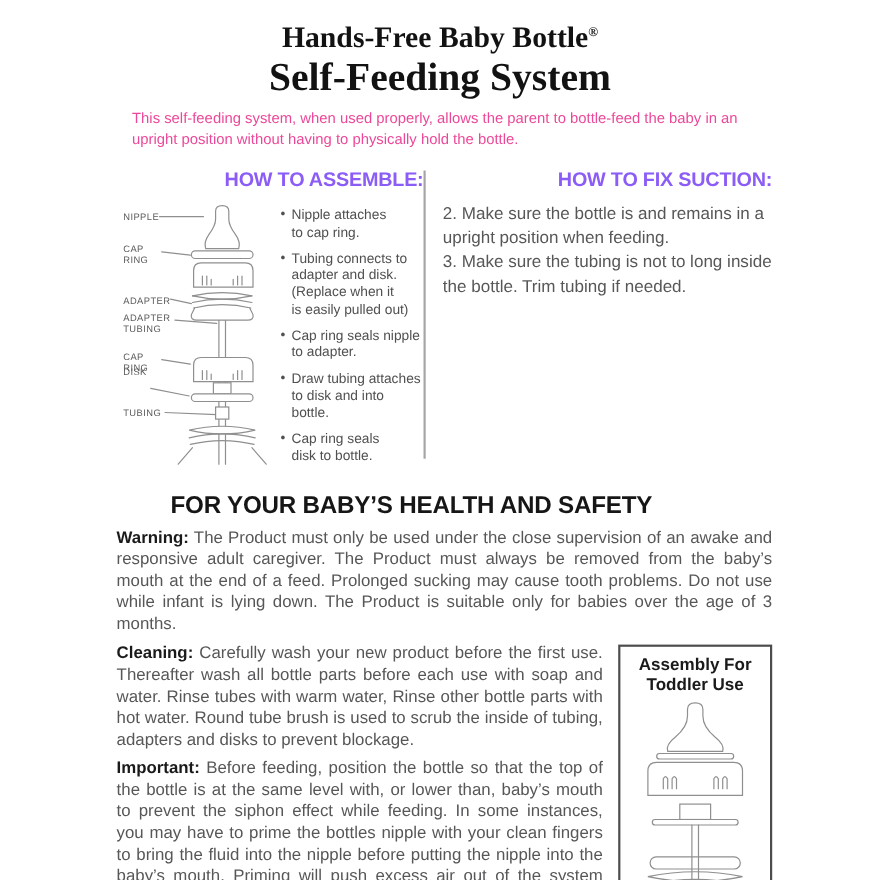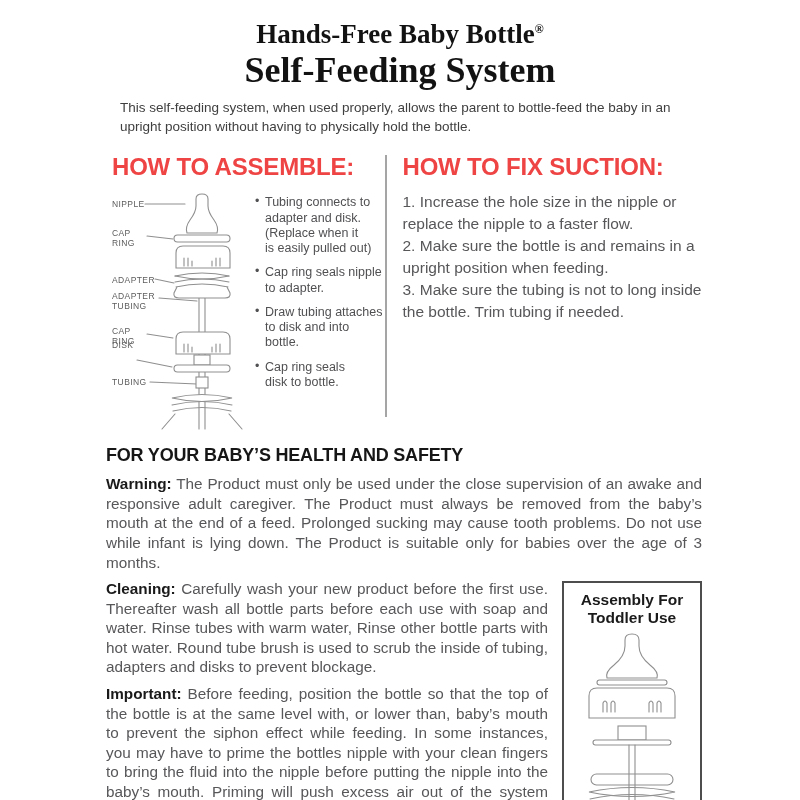--- a/index.html
+++ b/index.html
@@ -7,43 +7,43 @@
         font-family:"Liberation Sans",sans-serif;color:#57575a;}
 
   
   header{text-align:center;padding-top:20px;}
   .brand{font-family:"Liberation Serif",serif;font-weight:bold;color:#121212;
          font-size:27px;line-height:1.1;margin:0;}
   .brand sup{font-size:12px;vertical-align:super;}
   .main-title{font-family:"Liberation Serif",serif;font-weight:bold;color:#121212;
               font-size:36px;line-height:1.05;margin:2px 0 10px;}
   .subtitle{font-size:13.5px;line-height:1.4;width:578px;margin:0 0 0 120px;
-            text-align:left;color:#404040;}
+            text-align:left;color:#ec4899;}
 
   
   .columns{display:flex;margin:16px 98px 0 112px;align-items:flex-start;}
   .col-a{width:273px;flex:none;}
   .col-b{flex:1;padding-left:16px;}
-  .colhead{font-size:24px;font-weight:bold;color:#ef4444;text-align:left;
+  .colhead{font-size:18px;font-weight:bold;color:#8b5cf6;text-align:right;
            margin:0 0 10px;letter-spacing:-0.2px;}
   .assemble-body{display:flex;}
   .diagram{position:relative;width:135px;height:240px;flex:none;}
   .diagram svg{position:absolute;left:0;top:0;}
   .dlabel{position:absolute;left:0;font-size:8.5px;letter-spacing:.4px;color:#5c5c5c;
           line-height:1.2;white-space:pre-line;}
   .bullets{list-style:none;margin:4px 0 0;padding:0 0 0 8px;font-size:12.5px;
            line-height:1.22;color:#505053;}
   .bullets li{position:relative;padding-left:10px;margin-bottom:9px;white-space:pre-line;}
   .bullets li::before{content:"\2022";position:absolute;left:0;top:-1px;}
   .vdivider{width:1.5px;background:#a5a5a5;height:262px;margin-top:2px;flex:none;}
   .steps p{font-size:15.5px;line-height:1.42;margin:0;color:#57575a;}
 
   
   .safety{margin:14px 98px 0 106px;}
-  .safety-heading{font-size:18px;font-weight:bold;color:#161616;text-align:left;
+  .safety-heading{font-size:22px;font-weight:bold;color:#161616;text-align:center;
                   margin:0 60px 8px 0;letter-spacing:-0.2px;}
   .para{font-size:15.3px;line-height:1.28;text-align:justify;margin:0 0 7px;color:#57575a;}
   .para b{color:#1a1a1a;}
   .toddler-box{float:right;width:140px;height:230px;border:2px solid #4d4d4d;
                margin:2px 0 8px 14px;box-sizing:border-box;text-align:center;}
   .box-title{font-size:15.5px;font-weight:bold;color:#1a1a1a;line-height:1.15;margin-top:8px;}
   .toddler-box svg{display:block;margin:3px auto 0;}
 </style>
 </head>
 <body>
@@ -123,39 +123,40 @@
           <span class="dlabel" style="top:84px">ADAPTER</span>
           <span class="dlabel" style="top:100px">ADAPTER
 TUBING</span>
           <span class="dlabel" style="top:135px">CAP
 RING</span>
           <span class="dlabel" style="top:149px">DISK</span>
           <span class="dlabel" style="top:186px">TUBING</span>
         </div>
 
         <ul class="bullets">
+          <li>Nipple attaches
+to cap ring.</li>
           <li>Tubing connects to
 adapter and disk.
 (Replace when it
 is easily pulled out)</li>
           <li>Cap ring seals nipple
 to adapter.</li>
           <li>Draw tubing attaches
 to disk and into bottle.</li>
           <li>Cap ring seals
 disk to bottle.</li>
         </ul>
       </div>
     </div>
 
     <div class="vdivider"></div>
 
     <div class="col-b steps">
       <h3 class="colhead">HOW TO FIX SUCTION:</h3>
-      <p>1. Increase the hole size in the nipple or replace the nipple to a faster flow.</p>
       <p>2. Make sure the bottle is and remains in a upright position when feeding.</p>
       <p>3. Make sure the tubing is not to long inside the bottle.  Trim tubing if needed.</p>
     </div>
   </section>
 
   <section class="safety">
     <h3 class="safety-heading">FOR YOUR BABY’S HEALTH AND SAFETY</h3>
 
     <p class="para"><b>Warning:</b> <span>The Product must only be used under the close supervision of an awake and responsive adult caregiver. The Product must always be removed from the baby’s mouth at the end of a feed. Prolonged sucking may cause tooth problems. Do not use while infant is lying down. The Product is suitable only for babies over the age of 3 months.</span></p>
 

